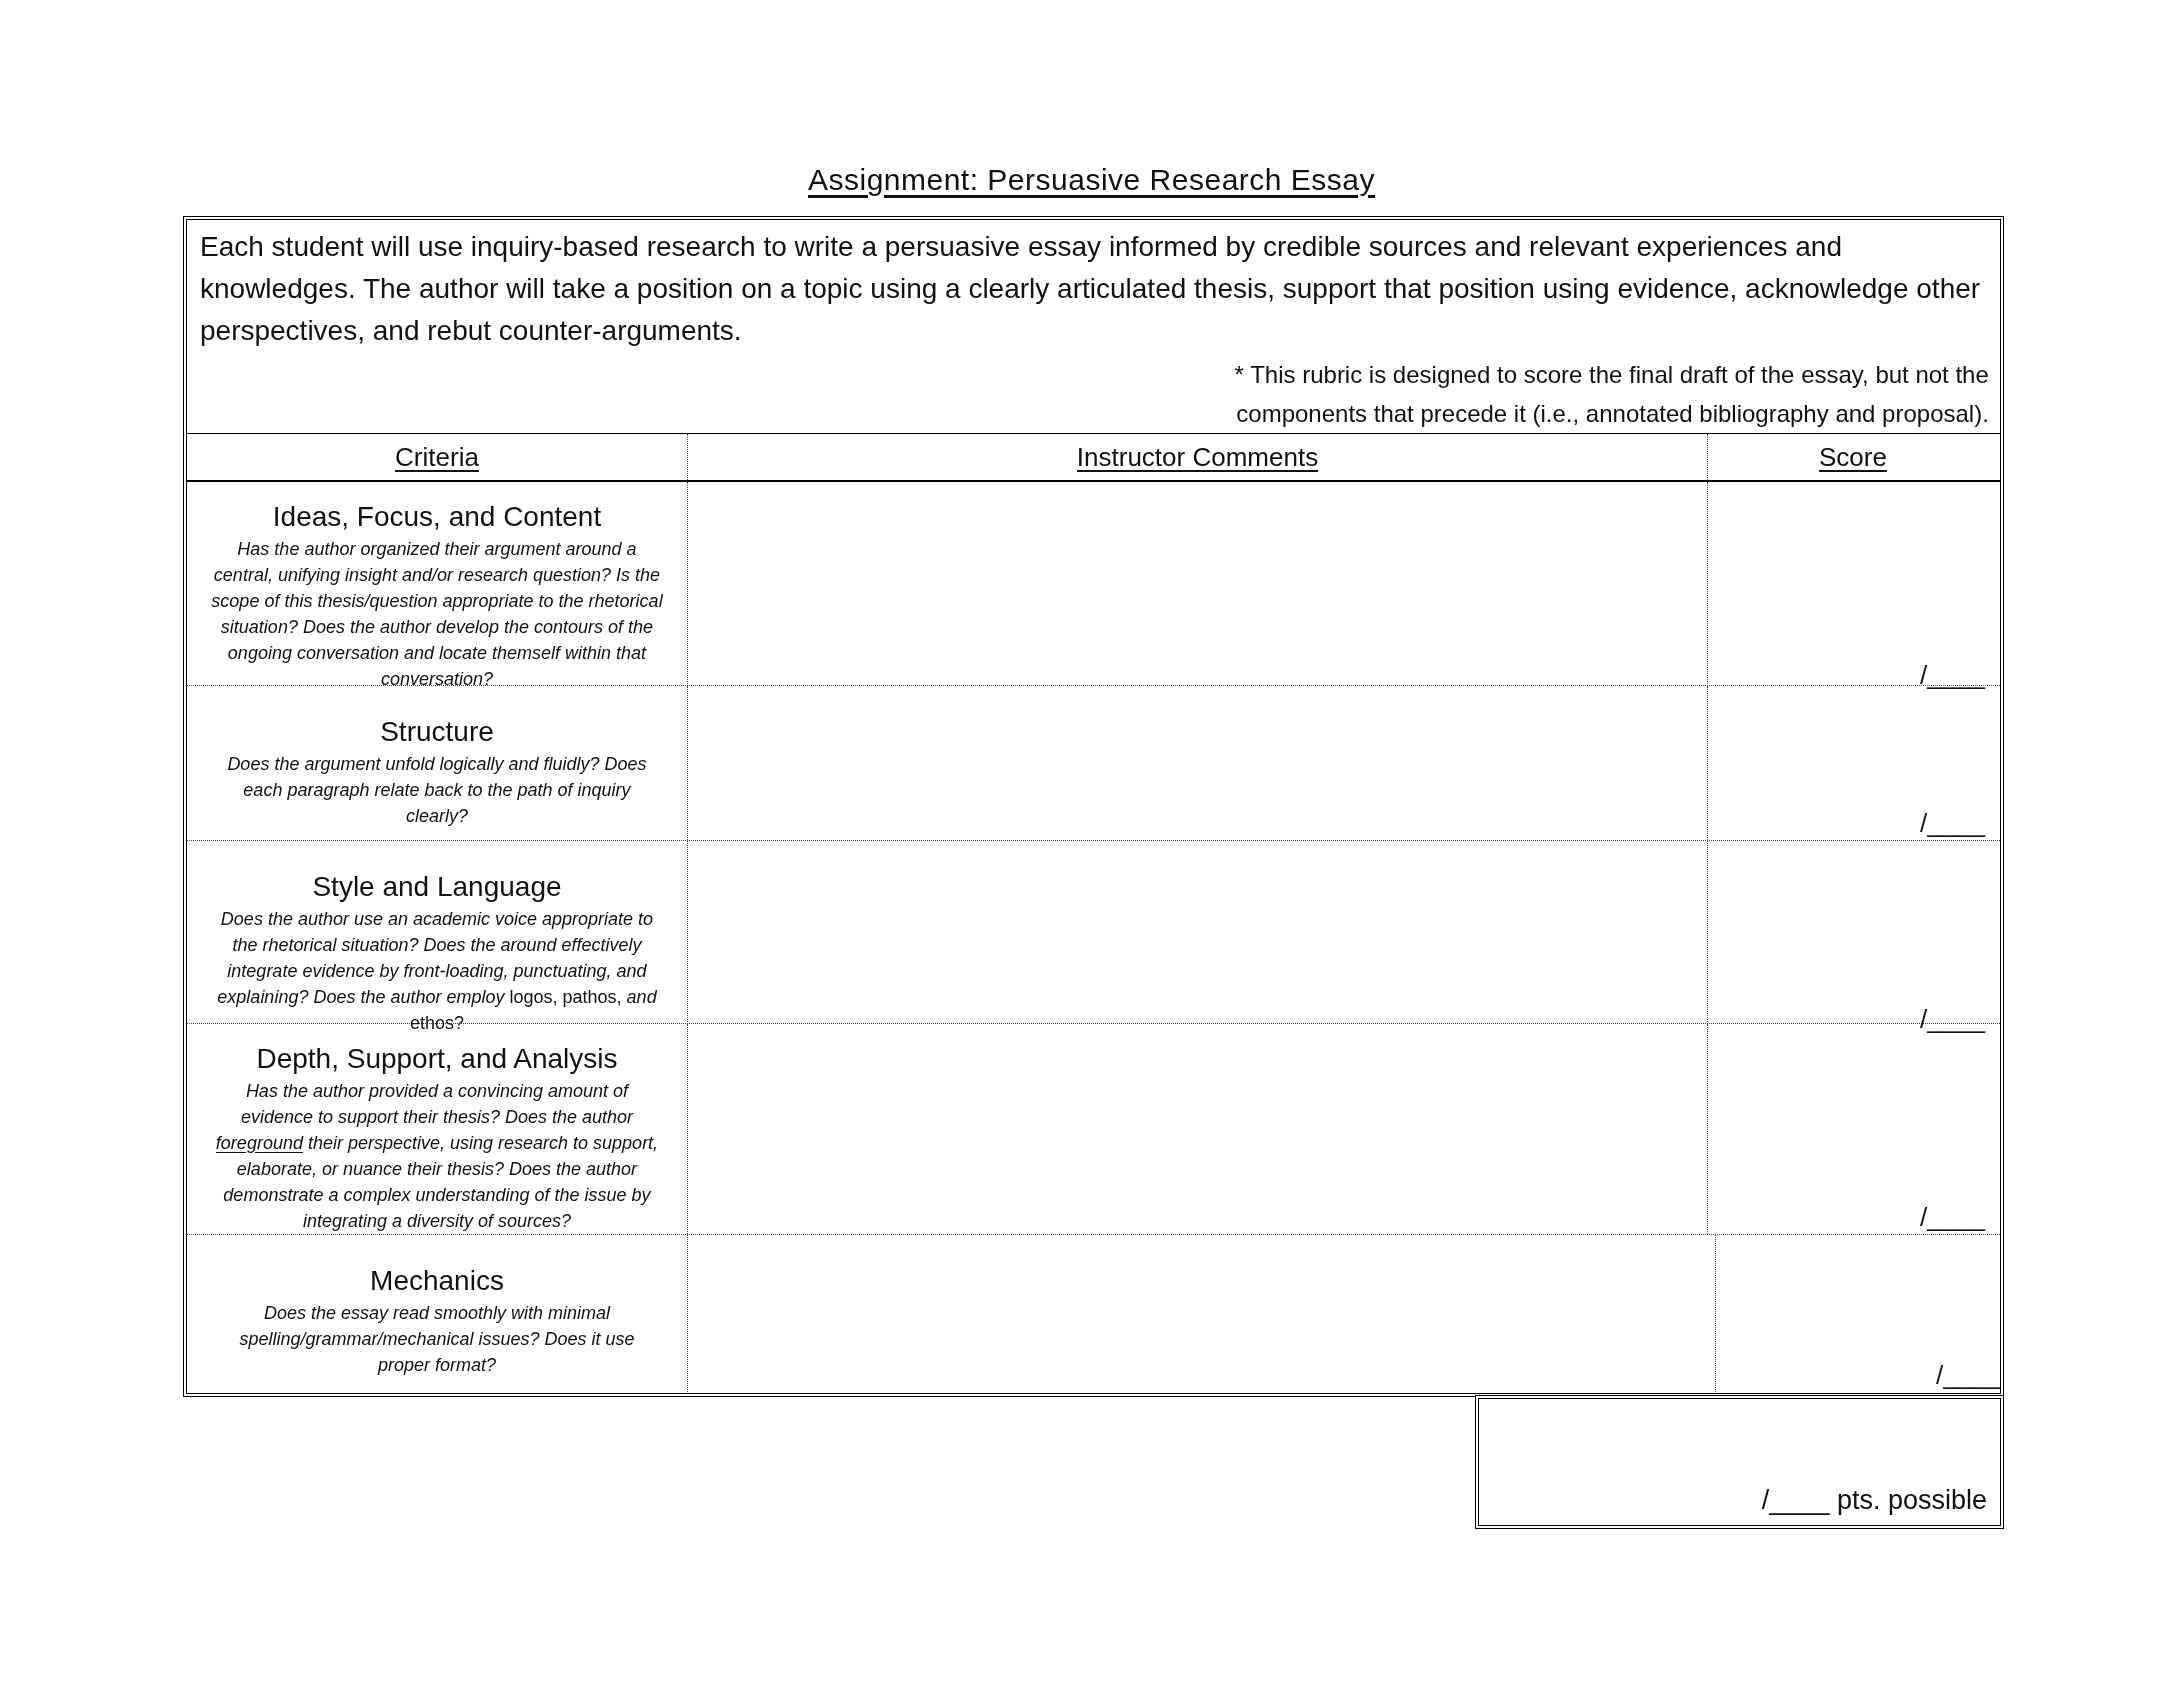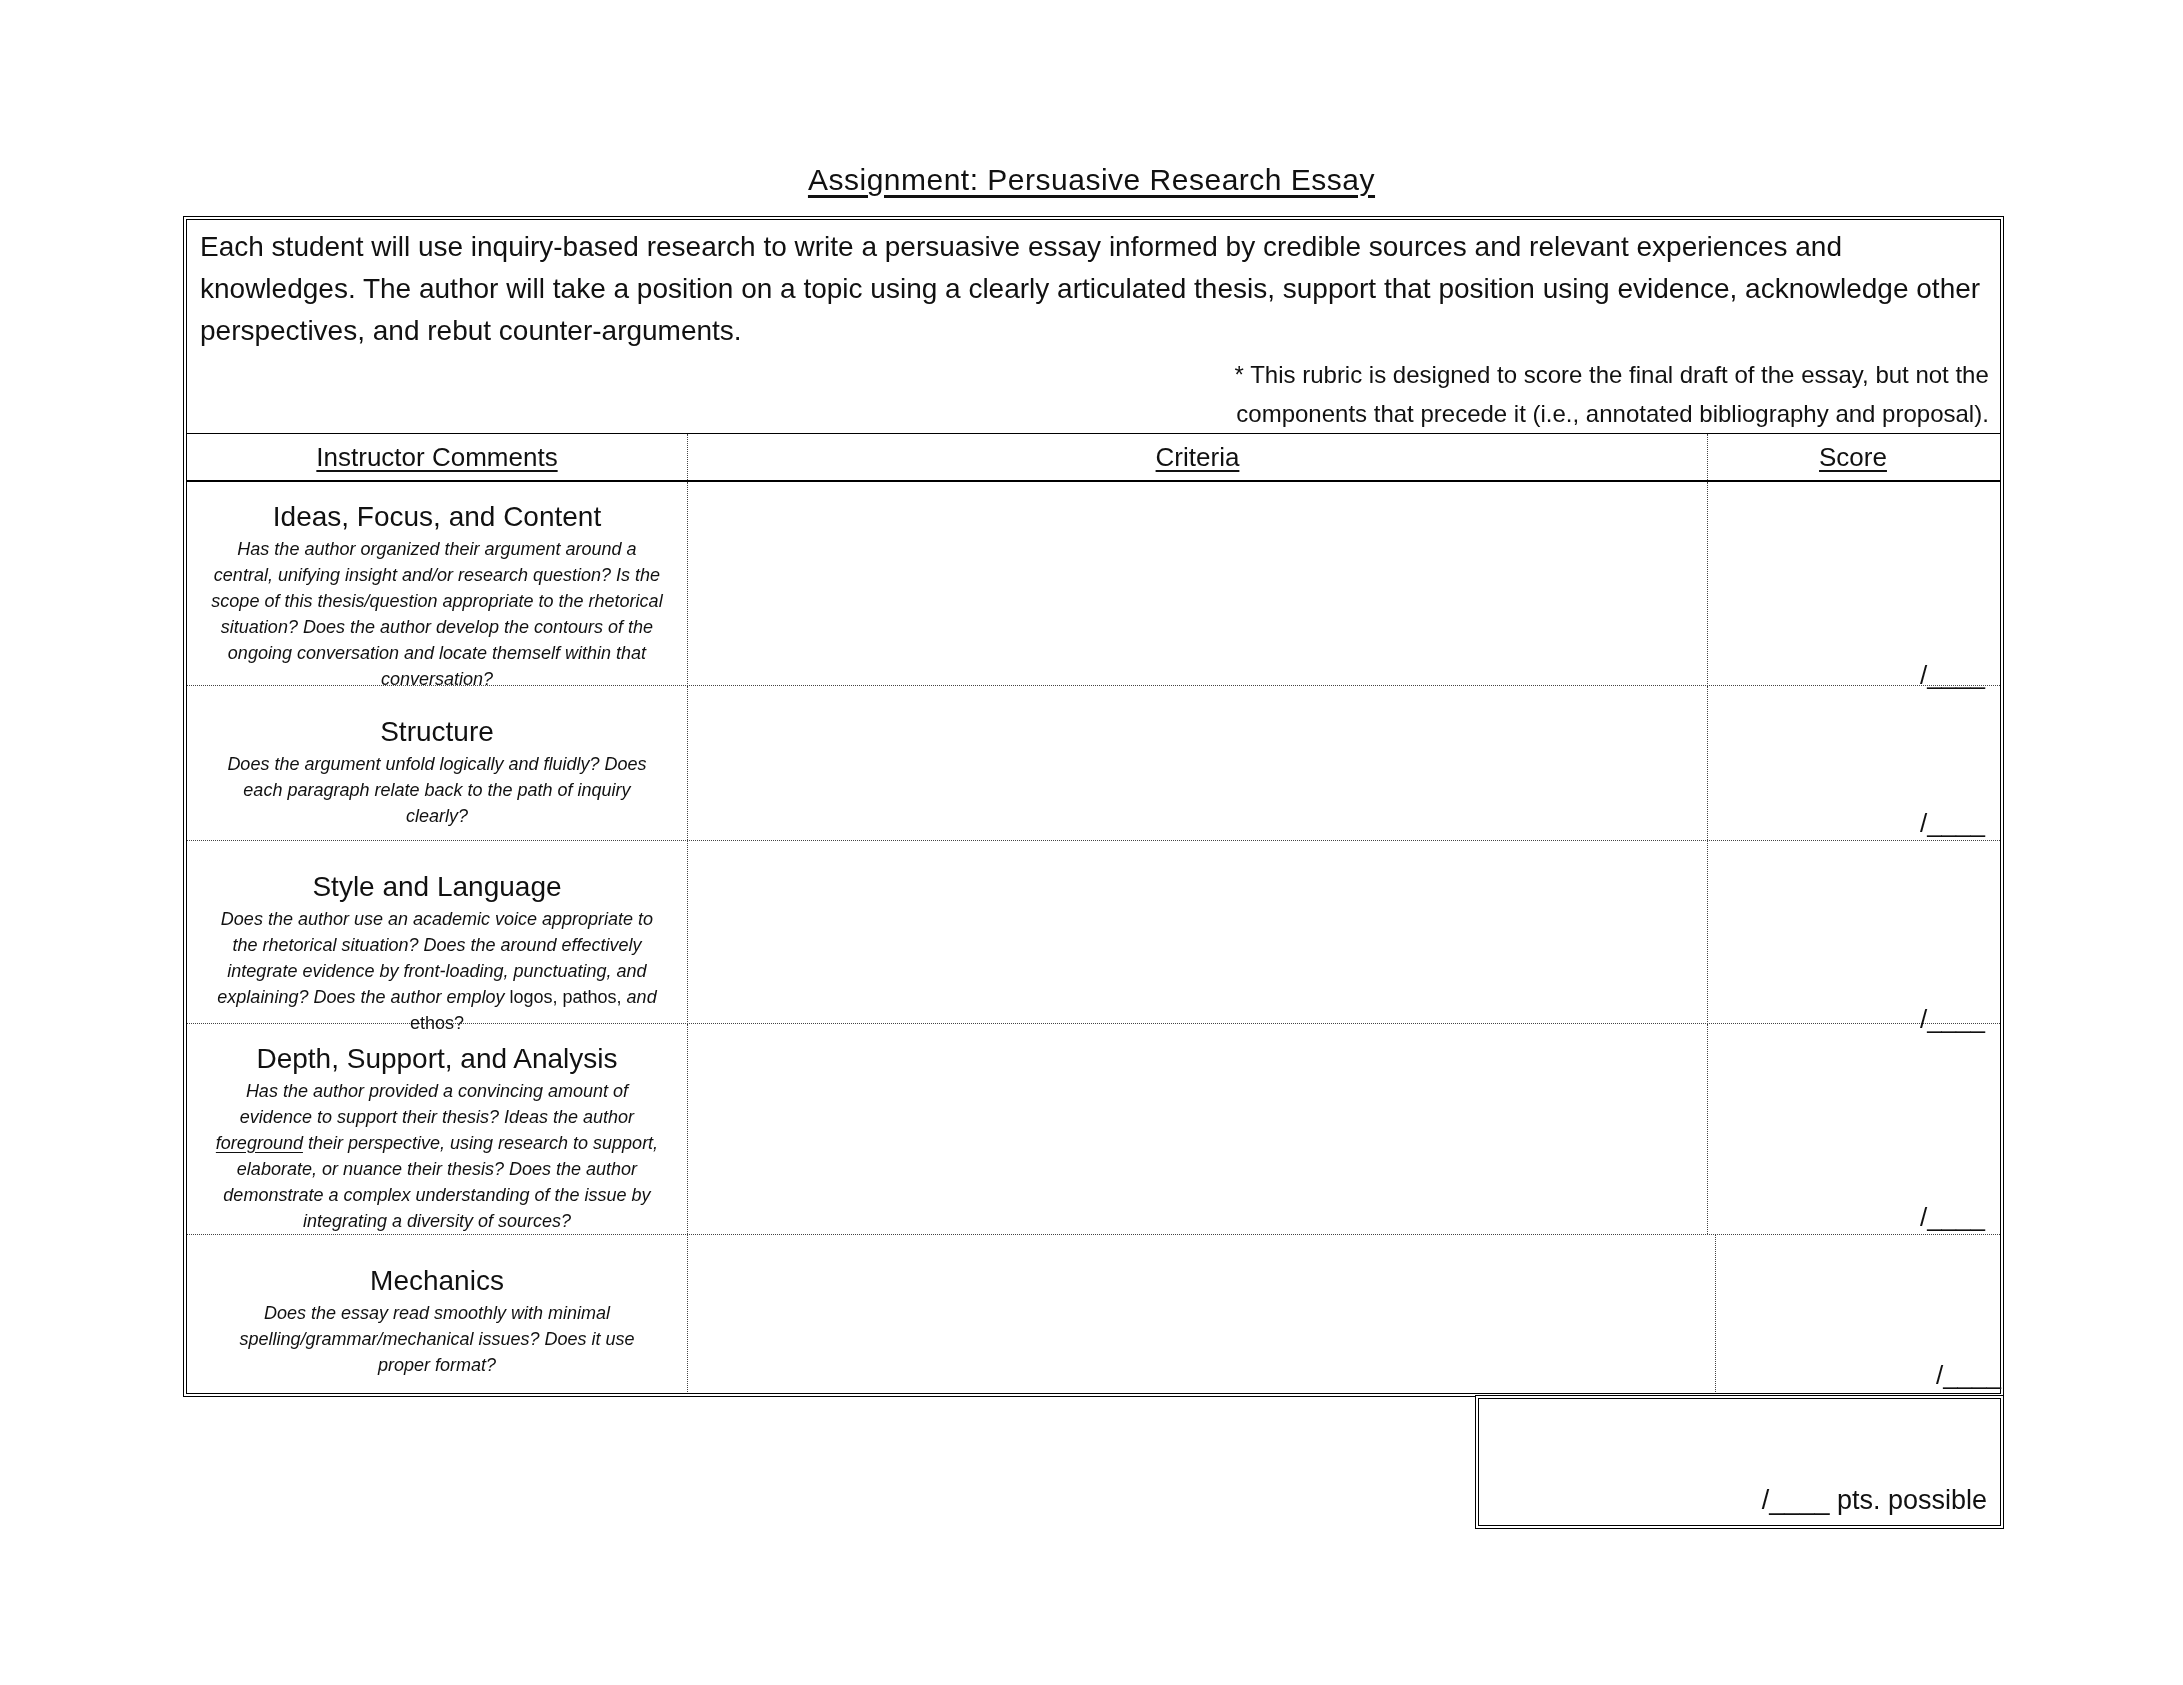--- a/index.html
+++ b/index.html
@@ -154,24 +154,24 @@
     <div class="intro-row">
       <div class="intro-paragraph">Each student will use inquiry-based research to write a persuasive essay informed by credible sources and relevant experiences and knowledges. The author will take a position on a topic using a clearly articulated thesis, support that position using evidence, acknowledge other perspectives, and rebut counter-arguments.</div>
       <div class="intro-note">
         <span class="note-line">* This rubric is designed to score the final draft of the essay, but not the</span>
         <span class="note-line">components that precede it (i.e., annotated bibliography and proposal).</span>
       </div>
     </div>
 
     <div class="header-row">
       <div class="header-cell col-divider">
+        <span>Criteria</span>
+      </div>
+      <div class="header-cell col-divider">
         <span>Instructor Comments</span>
-      </div>
-      <div class="header-cell col-divider">
-        <span>Criteria</span>
       </div>
       <div class="header-cell">
         <span>Score</span>
       </div>
     </div>
 
     <div class="body-row r1">
       <div class="criteria-cell col-divider">
         <div class="criteria-title">Ideas, Focus, and Content</div>
         <div class="criteria-desc">Has the author organized their argument around a central, unifying insight and/or research question? Is the scope of this thesis/question appropriate to the rhetorical situation? Does the author develop the contours of the ongoing conversation and locate themself within that conversation?</div>
@@ -200,21 +200,21 @@
       </div>
       <div class="comments-cell col-divider"></div>
       <div class="score-cell">
         <span>/____</span>
       </div>
     </div>
 
     <div class="body-row r4">
       <div class="criteria-cell col-divider">
         <div class="criteria-title">Depth, Support, and Analysis</div>
-        <div class="criteria-desc"><span>Has the author provided a convincing amount of evidence to support their thesis? Ideas the author </span><span class="uline">foreground</span><span> their perspective, using research to support, elaborate, or nuance their thesis? Does the author demonstrate a complex understanding of the issue by integrating a diversity of sources?</span></div>
+        <div class="criteria-desc"><span>Has the author provided a convincing amount of evidence to support their thesis? Does the author </span><span class="uline">foreground</span><span> their perspective, using research to support, elaborate, or nuance their thesis? Does the author demonstrate a complex understanding of the issue by integrating a diversity of sources?</span></div>
       </div>
       <div class="comments-cell col-divider"></div>
       <div class="score-cell">
         <span>/____</span>
       </div>
     </div>
 
     <div class="body-row r5 last">
       <div class="criteria-cell col-divider">
         <div class="criteria-title">Mechanics</div>

